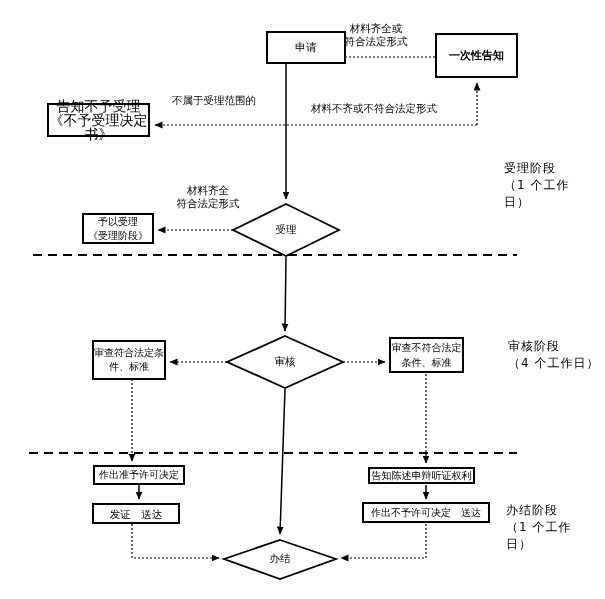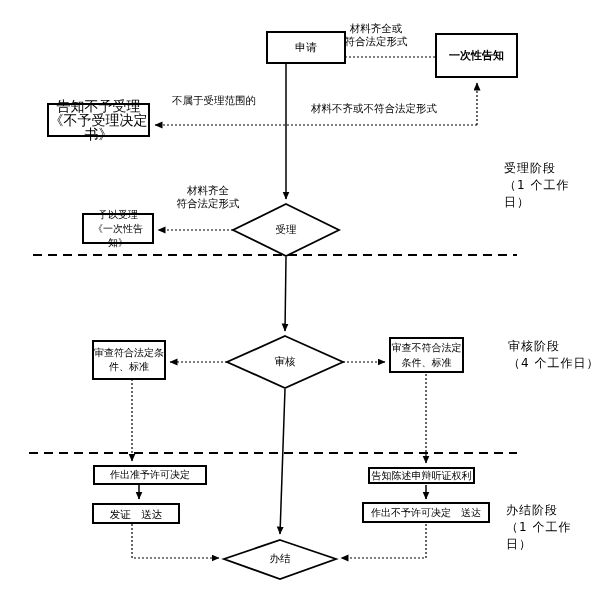--- a/index.html
+++ b/index.html
@@ -64,29 +64,29 @@
   </svg>
 
   <div class="box" style="left:238px;top:31px;width:80px;height:33px;font-size:11px;margin-left:28px;">申请</div>
 
   <div class="box" style="left:435px;top:33px;width:83px;height:45px;font-size:11px;font-weight:bold;">一次性告知</div>
 
   <div class="box" style="left:47px;top:103px;width:103px;height:34px;font-size:14px;line-height:14px;">告知不予受理
 《不予受理决定书》</div>
 
   <div class="box" style="left:82px;top:213px;width:72px;height:31px;font-size:10px;line-height:14px;">予以受理
-《一次性告知》</div>
+《受理阶段》</div>
 
   <div class="box" style="left:92px;top:340px;width:74px;height:40px;font-size:10px;line-height:14px;">审查符合法定条
 件、标准</div>
 
   <div class="box" style="left:389px;top:337px;width:75px;height:36px;font-size:10px;line-height:15px;">审查不符合法定
 条件、标准</div>
 
-  <div class="box" style="left:93px;top:465px;width:114px;height:20px;font-size:10px;">作出准予许可决定</div>
+  <div class="box" style="left:93px;top:465px;width:92px;height:20px;font-size:10px;">作出准予许可决定</div>
 
   <div class="box" style="left:92px;top:503px;width:88px;height:21px;">发证　送达</div>
 
   <div class="box" style="left:368px;top:467px;width:107px;height:17px;font-size:10px;">告知陈述申辩听证权利</div>
 
   <div class="box" style="left:362px;top:502px;width:128px;height:21px;font-size:10px;">作出不予许可决定　送达</div>
 
   <div class="dlabel" style="left:256px;top:223px;width:60px;">受理</div>
   <div class="dlabel" style="left:255px;top:355px;width:60px;">审核</div>
   <div class="dlabel" style="left:250px;top:552px;width:60px;">办结</div>

